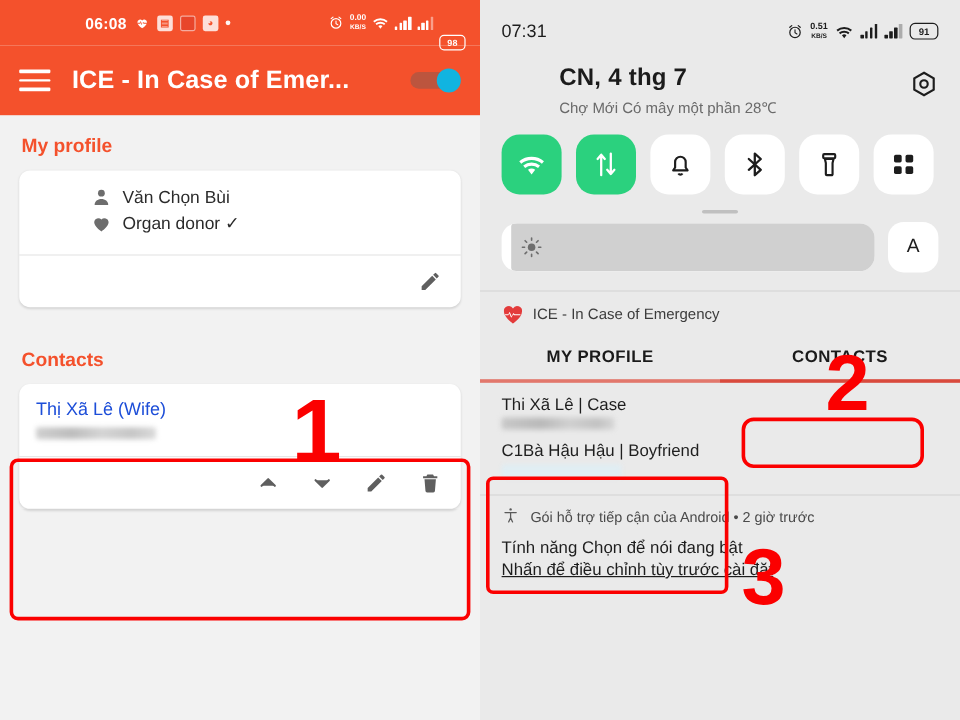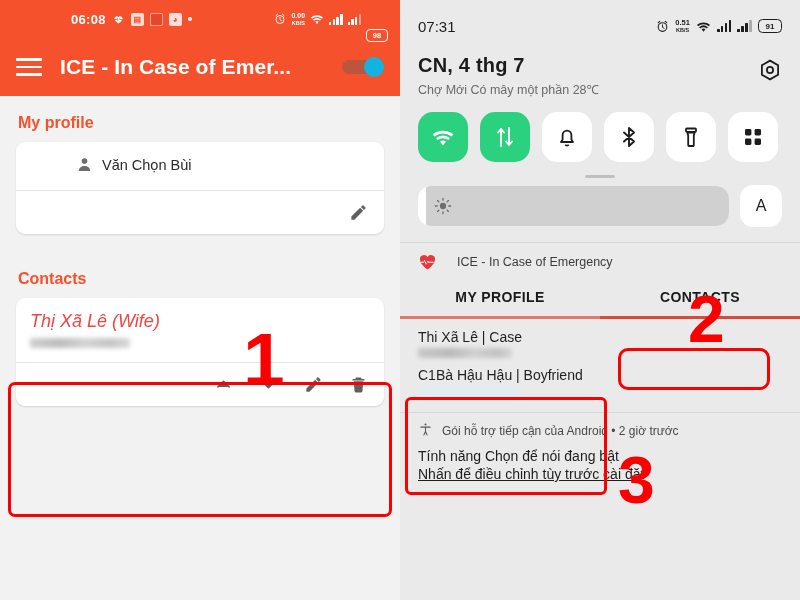--- a/index.html
+++ b/index.html
@@ -84,21 +84,21 @@
   .p-ico svg { width: 100%; height: 100%; fill: #6d6d6d; }
   .blood { display: inline-flex; align-items: center; gap: 6px; margin-left: 20px; }
   .card-actions {
     border-top: 1px solid #e6e6e6;
     height: 44px; display: flex; align-items: center; justify-content: flex-end;
     padding-right: 16px; gap: 26px;
   }
   .act-ico { width: 19px; height: 19px; color: #5f5f5f; cursor: pointer; }
   .act-ico svg { width: 100%; height: 100%; fill: #5f5f5f; }
 
-  .contact-name { font-size: 18px; color: #ef4444; font-style: italic; }
+  .contact-name { font-size: 15px; color: #1d4ed8; }
   .redact {
     height: 10px; margin-top: 6px; border-radius: 2px;
     background: linear-gradient(90deg,#cfcfcf 0%,#bdbdbd 30%,#d4d4d4 55%,#c6c6c6 80%,#dadada 100%);
     filter: blur(2.2px);
   }
   .contact-info { padding: 13px 14px 14px 14px; }
 
   
   .ann-box {
     position: absolute; border: 3px solid #fb0000; border-radius: 7px;
@@ -124,21 +124,21 @@
   .bars-dk i:nth-child(1){height:3.5px}.bars-dk i:nth-child(2){height:6px}
   .bars-dk i:nth-child(3){height:9px}.bars-dk i:nth-child(4){height:12px}
   .bars-dk.dim i:nth-child(4){opacity:.3}
   .battery-dk {
     border: 1.5px solid #1d1d1d; border-radius: 4.5px;
     font-size: 8px; font-weight: 700; padding: 1.5px 4px; min-width: 24px; text-align:center;
   }
   .kbs-dk { font-size: 7.5px; line-height: 7.5px; text-align:center; font-weight: 700; color:#1d1d1d; }
   .kbs-dk .u { font-size: 5.5px; line-height: 6px; }
 
-  .r-datehead { padding: 2px 18px 0 18px; display: flex; align-items: flex-start; }
+  .r-datehead { padding: 2px 18px 0 18px; display: flex; align-items: flex-start; margin-left: 48px; }
   .r-date { font-size: 20px; font-weight: 600; color: #1b1b1b; letter-spacing: .2px; }
   .r-weather { font-size: 12.5px; color: #6a6a6a; margin-top: 4px; }
   .gear { margin-left: auto; width: 24px; height: 24px; margin-top: 4px; cursor: pointer; }
   .gear svg { width: 100%; height: 100%; }
 
   .tiles { display: flex; gap: 12px; padding: 14px 18px 0 18px; }
   .tile {
     width: 50px; height: 50px; border-radius: 15px;
     display: flex; align-items: center; justify-content: center;
     background: #ffffff; cursor: pointer;
@@ -160,21 +160,21 @@
     background: #d0d0d0; border-radius: 3px;
   }
   .bright-ico { position: absolute; left: 16px; top: 11px; width: 18px; height: 18px; }
   .a-tile {
     width: 42px; height: 42px; border-radius: 13px; background: #ffffff;
     display: flex; align-items: center; justify-content: center;
     font-size: 16px; color: #1d1d1d; cursor: pointer;
   }
 
   .notif-sep { height: 1px; background: #d6d6d6; margin: 15px 0 0 0; }
-  .notif-app { display: flex; align-items: center; gap: 20px; padding: 10px 18px 0 18px; }
+  .notif-app { display: flex; align-items: center; gap: 7px; padding: 10px 18px 0 18px; }
   .notif-app-name { font-size: 12.5px; color: #3c3c3c; }
   .heart-ico { width: 19px; height: 17px; }
 
   .ice-tabs { display: flex; margin-top: 10px; }
   .ice-tab {
     flex: 1; text-align: center; font-size: 14px; font-weight: 700;
     color: #1a1a1a; padding: 9px 0 11px 0; letter-spacing: .4px; cursor: pointer;
   }
   .tab-underline { display: flex; height: 3px; }
   .tab-underline .u-left { flex: 1; background: #e2776c; }
@@ -275,20 +275,28 @@
         <div class="profile-info">
           <div class="p-row">
             <span class="p-ico">
               <svg viewBox="0 0 24 24">
                   <circle cx="12" cy="7" r="4"></circle>
                   <path d="M4 21c0-4.4 3.6-7 8-7s8 2.6 8 7z"></path>
                 </svg>
             </span>
             <span>Văn Chọn Bùi</span>
           </div>
+          <div class="p-row">
+            <span class="p-ico">
+              <svg viewBox="0 0 24 24">
+                  <path d="M12 21s-8.5-5.3-8.5-11A4.9 4.9 0 0 1 12 7a4.9 4.9 0 0 1 8.5 3c0 5.7-8.5 11-8.5 11z"></path>
+                </svg>
+            </span>
+            <span>Organ donor ✓</span>
+          </div>
         </div>
         <div class="card-actions">
           <span class="act-ico">
             <svg viewBox="0 0 24 24">
                 <path d="M3 17.2V21h3.8L17.9 9.9l-3.8-3.8zM20.7 7.1a1 1 0 0 0 0-1.4l-2.4-2.4a1 1 0 0 0-1.4 0l-1.8 1.8 3.8 3.8z"></path>
               </svg>
           </span>
         </div>
       </div>
 

